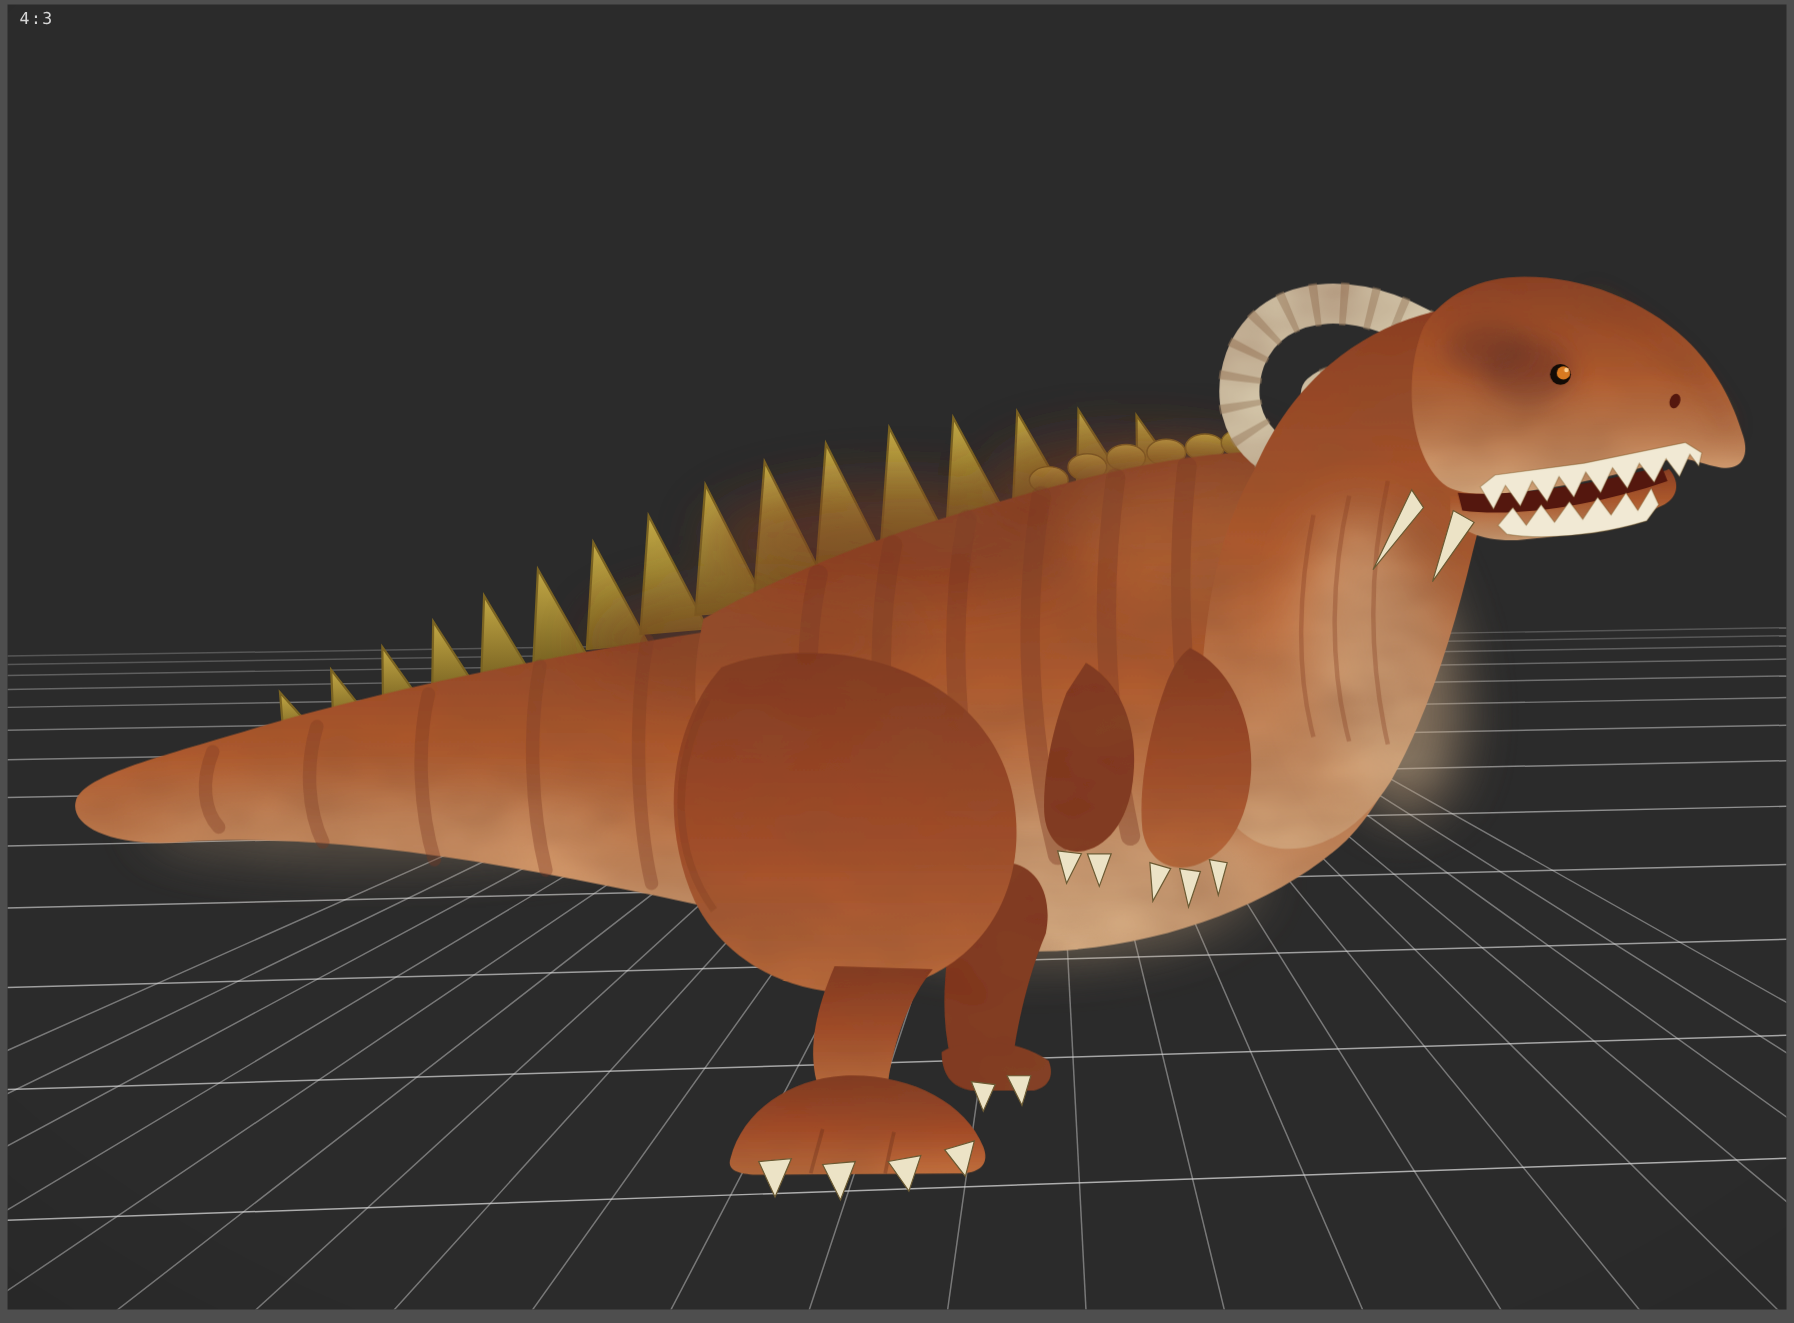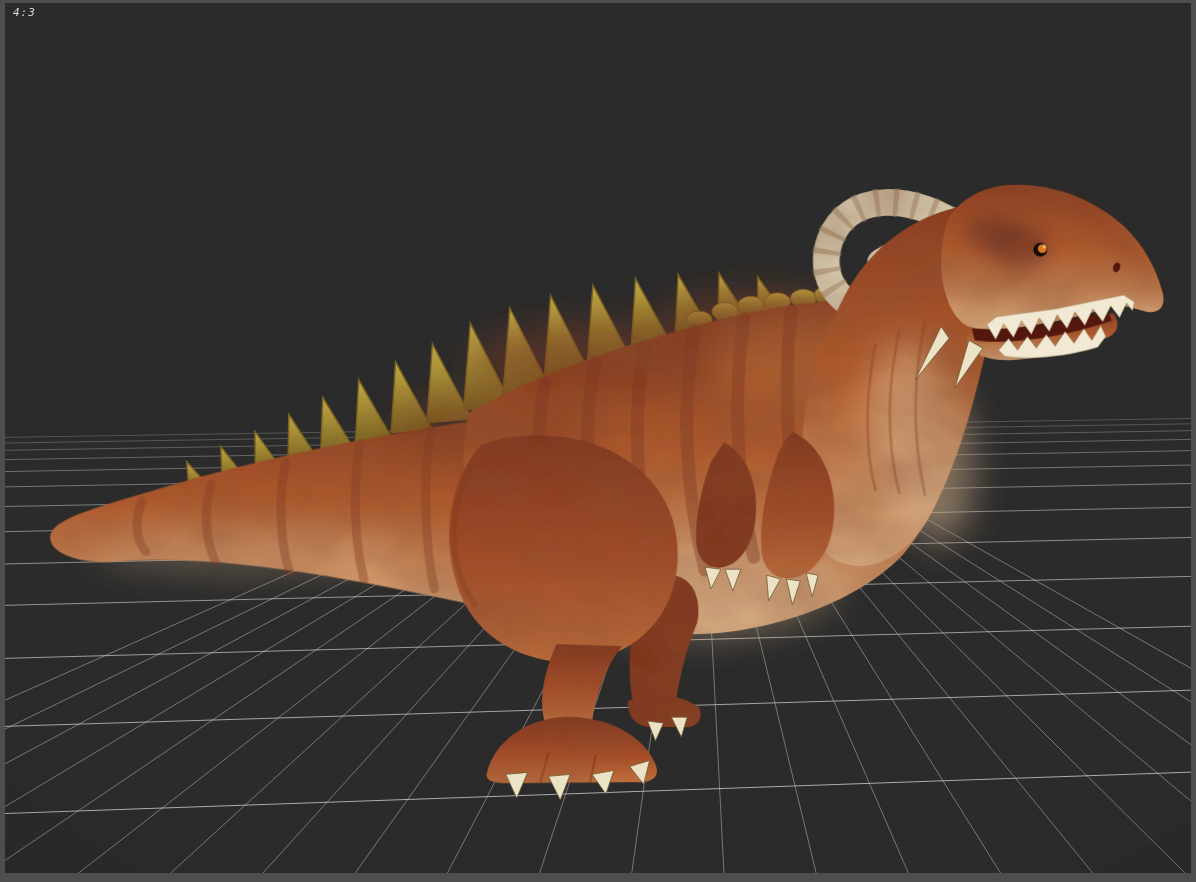--- a/index.html
+++ b/index.html
@@ -5,21 +5,20 @@
   html,body{margin:0;padding:0;}
   body{
     width:1196px;height:882px;position:relative;overflow:hidden;
     background:var(--frame,#4e4e4e);
     font-family:"DejaVu Sans",sans-serif;
   }
   .viewport{
     position:absolute;top:3px;left:5px;right:5px;bottom:9px;
     background:var(--background,#2b2b2b);
     overflow:hidden;
-    font-style:italic;
   }
   .viewport > svg{position:absolute;left:0;top:0;width:100%;height:100%;display:block;}
   .vignette{
     position:absolute;inset:0;pointer-events:none;z-index:2;
     background:radial-gradient(120% 120% at 52% 42%, rgba(0,0,0,0) 55%, rgba(0,0,0,0.26) 100%);
   }
   .ar-label{
     position:absolute;top:3px;left:8px;z-index:3;
     font-family:"DejaVu Sans Mono",monospace;
     font-size:11px;letter-spacing:1px;

